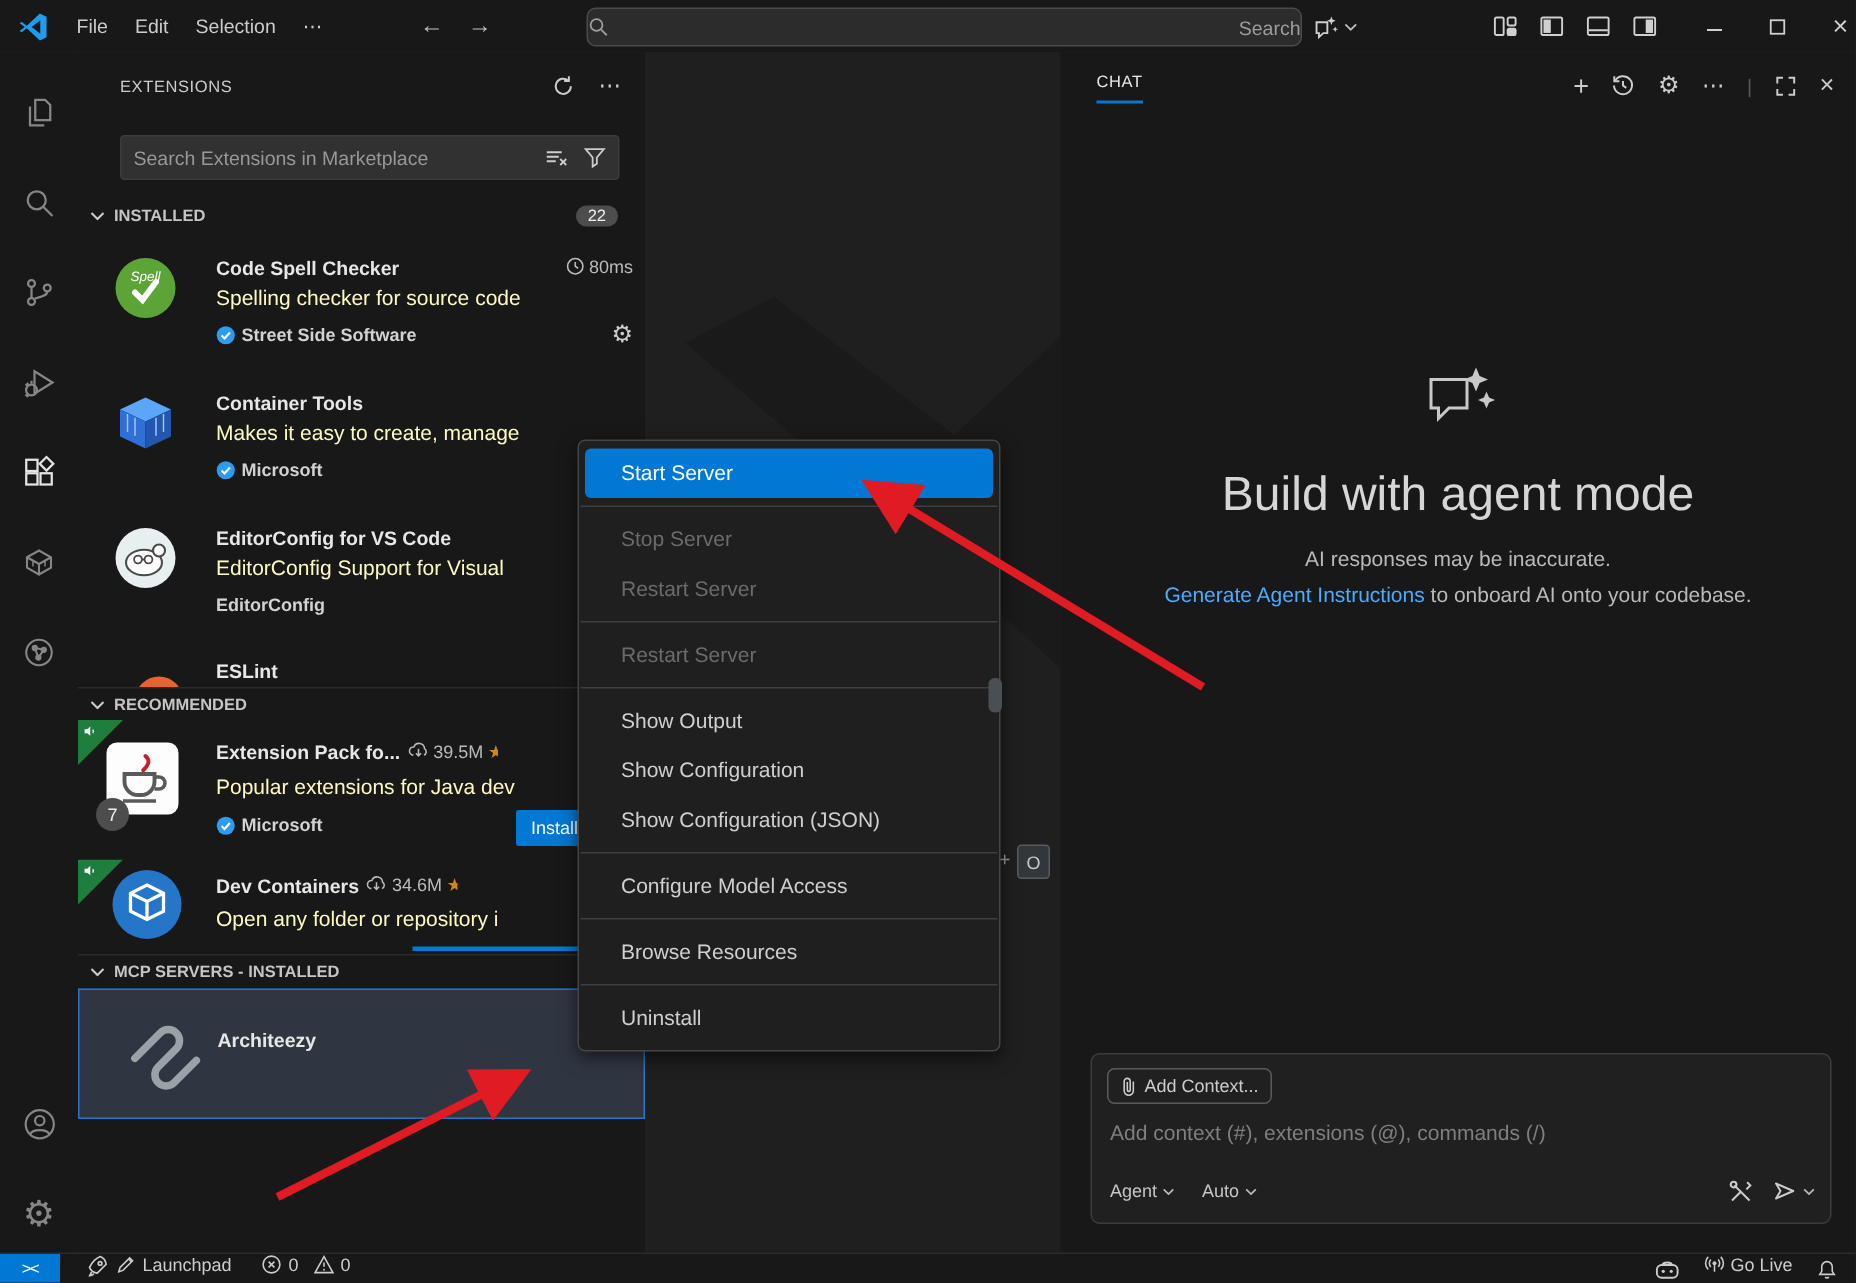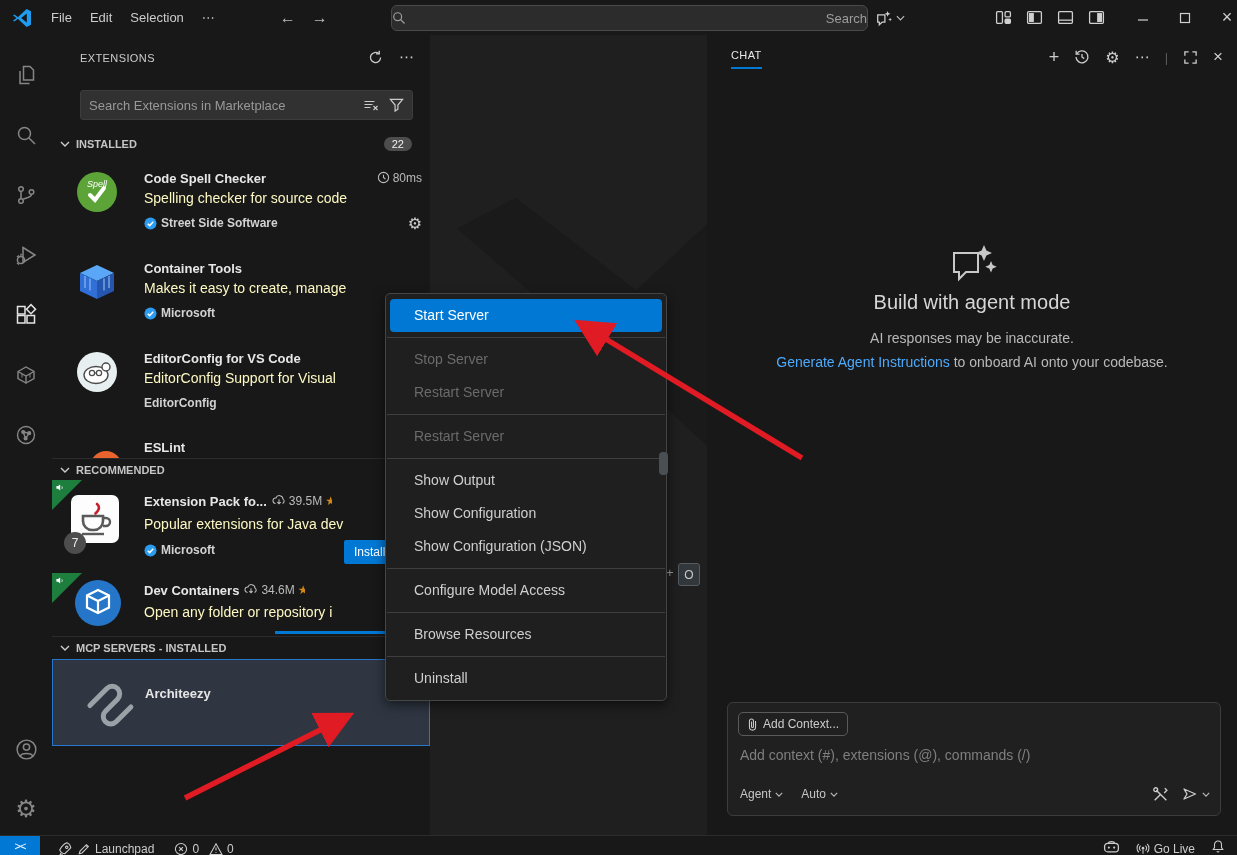--- a/index.html
+++ b/index.html
@@ -46,34 +46,34 @@
   #ctx-menu{position:absolute;left:385px;top:293px;width:282px;background:#1f1f1f;border:1px solid #454545;border-radius:5px;box-shadow:0 4px 12px rgba(0,0,0,.55);z-index:40;padding:5px 0;box-sizing:border-box}
   .mi{height:33px;line-height:33px;padding-left:24px;font-size:14px;color:#cfcfcf;margin:0 4px;border-radius:4px;white-space:nowrap}
   .mi.disabled{color:#6b6b6b}
   .mi.active{background:#0078d4;color:#ffffff}
   .msep{height:1px;background:#3f3f3f;margin:5px 1px}
   
   #chat{position:absolute;left:707px;top:35px;width:530px;height:800px;background:#181818;overflow:hidden}
   #chat-tab{position:absolute;left:24px;top:14px;font-size:11px;color:#e7e7e7;letter-spacing:.4px;padding-bottom:6px;border-bottom:2px solid #0078d4}
   .chat-hicons{position:absolute;right:14px;top:12px;display:flex;align-items:center;gap:15px;color:#cccccc}
   #chat-empty{position:absolute;left:0;top:208px;width:530px;text-align:center}
-  #chat-empty .big-title{font-size:20px;color:#d6d6d6;}
+  #chat-empty .big-title{font-size:32px;color:#d6d6d6;margin-top:20px}
   #chat-empty .note{font-size:14px;color:#b9b9b9;margin-top:16px}
   #chat-empty .linkline{font-size:14px;color:#b9b9b9;margin:6px auto 0;width:420px;line-height:1.5}
   #chat-empty .linkline a{color:#4daafc;text-decoration:none}
   #chat-input{position:absolute;left:20px;top:667px;width:494px;height:114px;background:#202020;border:1px solid #3c3c3c;border-radius:6px;box-sizing:border-box}
   .ctx-chip{position:absolute;left:10px;top:9px;height:22px;border:1px solid #5a5a5a;border-radius:5px;display:flex;align-items:center;gap:5px;padding:0 8px;font-size:12px;color:#cccccc}
   .chat-ph{position:absolute;left:12px;top:44px;font-size:14px;color:#7f7f7f}
   .chat-bottom{position:absolute;left:12px;right:10px;bottom:10px;height:22px;display:flex;align-items:center;gap:18px;font-size:12px;color:#c5c5c5}
   .drop{display:flex;align-items:center;gap:4px}
   .chat-bottom .right{margin-left:auto;display:flex;align-items:center;gap:12px}
   
   #statusbar{position:absolute;left:0;top:835px;width:1237px;height:20px;background:#181818;border-top:1px solid #2b2b2b;display:flex;align-items:center;font-size:12px;color:#cccccc}
   #remote{width:40px;height:20px;background:#0078d4;color:#fff;display:flex;align-items:center;justify-content:center;font-size:11px;letter-spacing:-1px}
-  .sb-item{display:flex;align-items:flex-end;gap:4px;padding:0 6px;height:20px}
+  .sb-item{display:flex;align-items:flex-start;gap:4px;padding:0 6px;height:20px}
   #statusbar .right{margin-left:auto;display:flex;align-items:center;gap:10px;padding-right:12px}
   
   #arrows{position:absolute;left:0;top:0;width:1237px;height:855px;z-index:60;pointer-events:none}
 </style>
 </head>
 <body>
 
 <div id="titlebar">
   <span style="padding:0 10px 0 12px">
     <svg width="20" height="20" viewBox="0 0 24 24">

